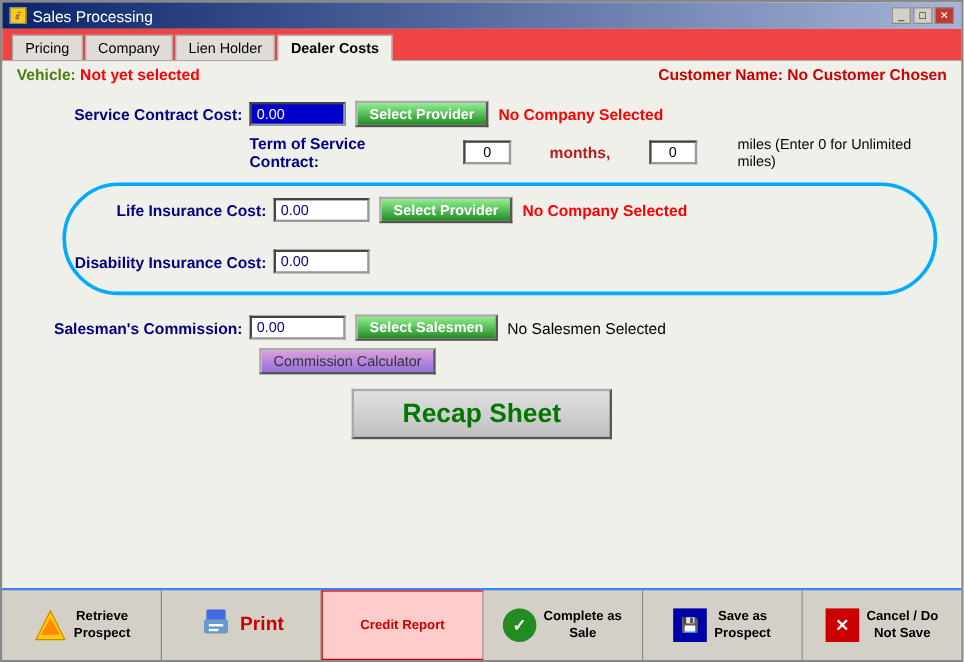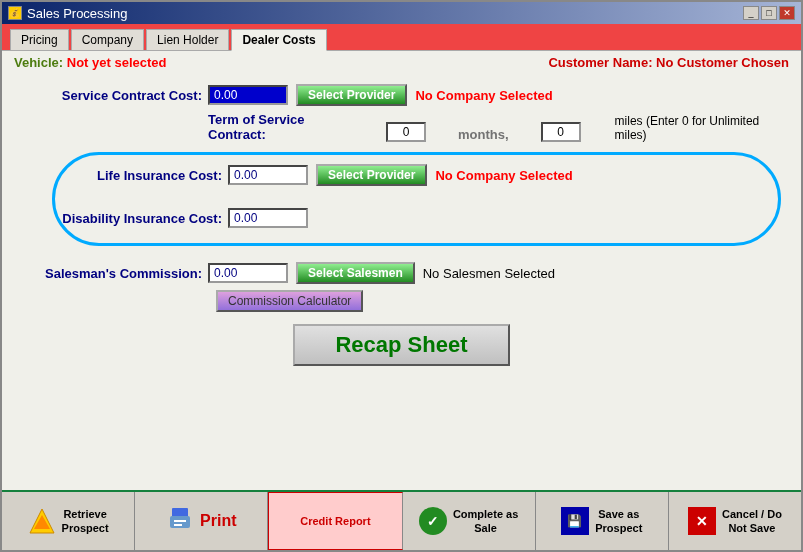--- a/index.html
+++ b/index.html
@@ -146,41 +146,41 @@
       cursor: pointer;
       margin-left: 8px;
     }
     .no-company {
       color: red;
       font-weight: bold;
       margin-left: 8px;
     }
     .term-row {
       display: flex;
-      align-items: flex-end;
+      align-items: center;
       margin-bottom: 6px;
       margin-left: 186px;
       gap: 28px;
     }
     .term-label {
       color: #000080;
       font-weight: bold;
       margin-right: 4px;
     }
     .term-input {
       border: 2px inset #999;
       background: white;
       padding: 1px 4px;
       font-size: 12px;
       width: 40px;
       text-align: center;
     }
     .term-text {
       margin: 0 4px;
-      color: #737373;
+      color: #b91c1c;
       font-weight: bold;
     }
     .term-miles-input {
       border: 2px inset #999;
       background: white;
       padding: 1px 4px;
       font-size: 12px;
       width: 40px;
       text-align: center;
     }
@@ -213,21 +213,21 @@
       border: 2px outset #aaa;
       padding: 6px 40px;
       font-size: 22px;
       font-weight: bold;
       color: #007700;
       cursor: pointer;
       font-family: Arial, sans-serif;
     }
     .footer {
       display: flex;
-      border-top: 2px solid #15803d;
+      border-top: 2px solid #3b82f6;
       background: #a3a3a3;
       height: 60px;
       flex-shrink: 0;
     }
     .footer-btn {
       flex: 1;
       display: flex;
       align-items: center;
       justify-content: center;
       padding: 4px 8px;

